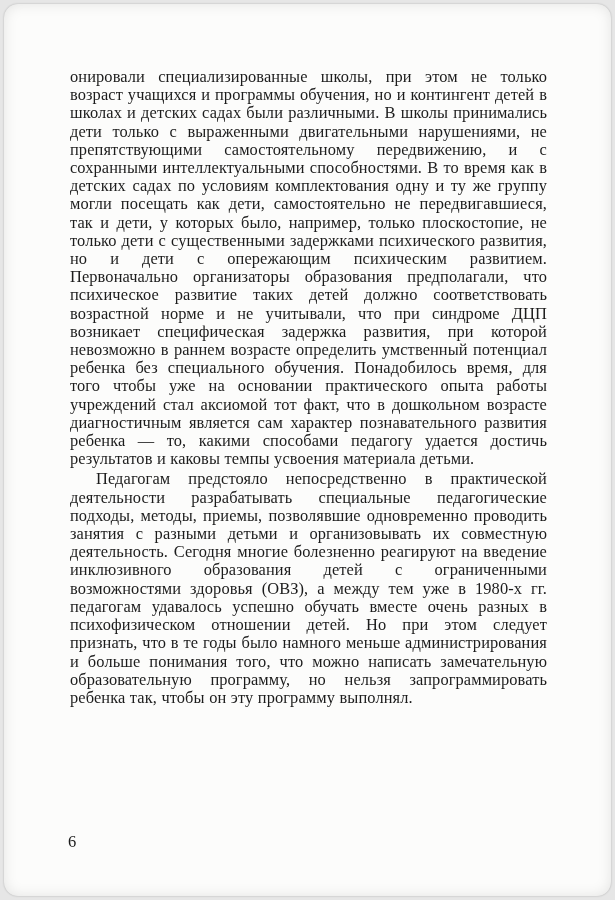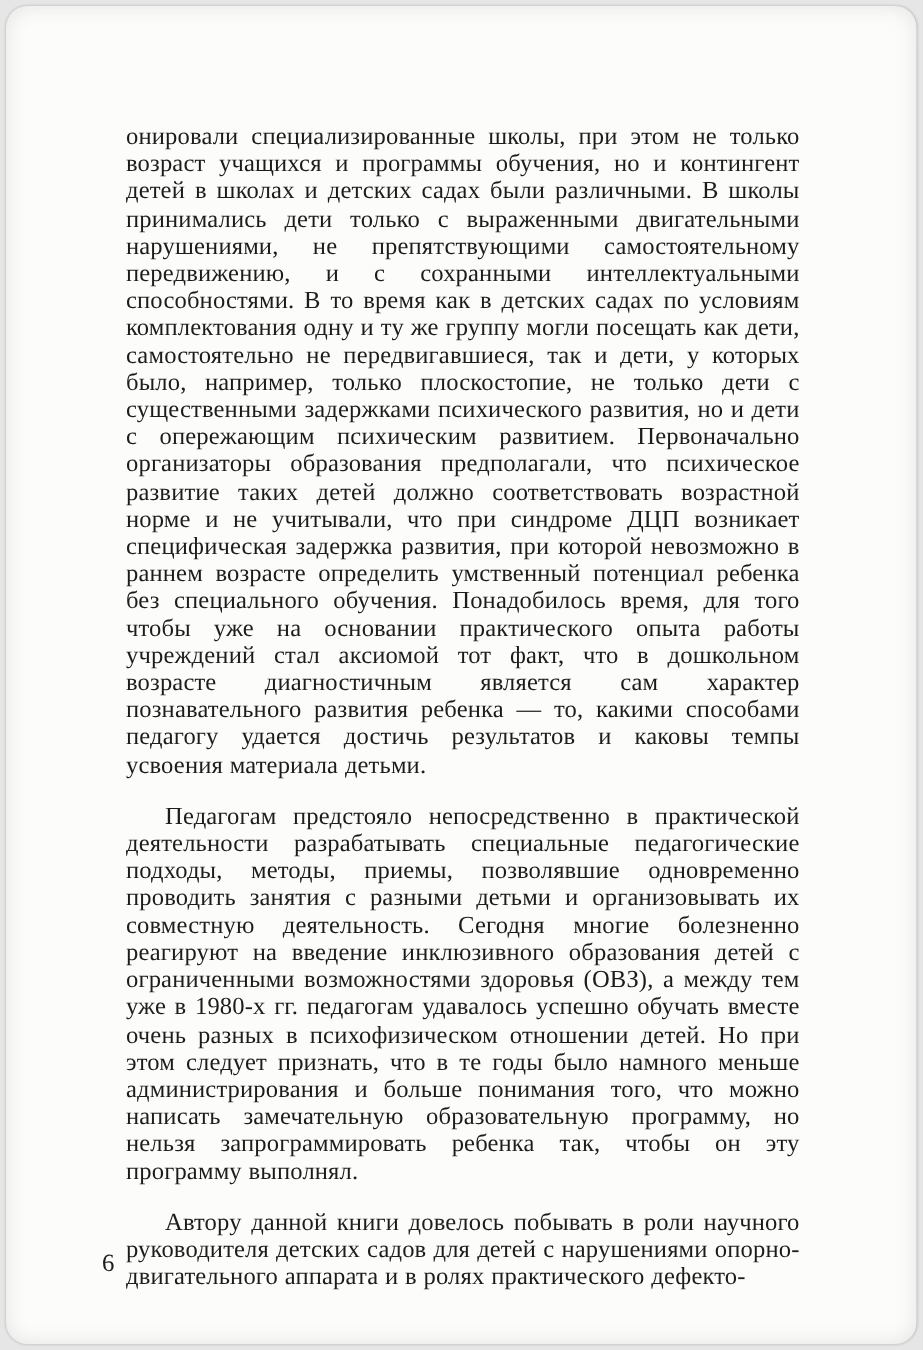--- a/index.html
+++ b/index.html
@@ -35,21 +35,21 @@
     color: #1c1c1c;
     font-size: 16.4px;
     line-height: 18.2px;
     text-align: justify;
     letter-spacing: 0.1px;
     hyphens: auto;
     -webkit-hyphens: auto;
     word-spacing: 0.3px;
   }
   .text-block p {
-    margin: 16px;
+    margin: 2px;
     padding: 0;
   }
   .text-block p.indent {
     text-indent: 26px;
     font-family: Liberation Serif, serif;
   }
   .page-number {
     position: absolute;
     left: 64px;
     bottom: 44px;
@@ -58,17 +58,16 @@
   }
 </style>
 </head>
 <body>
 
 <div class="page-wrap">
   <div class="book-page">
     <div class="text-block">
       <p>онировали специализированные школы, при этом не только возраст учащихся и программы обучения, но и контингент детей в школах и детских садах были различными. В школы принимались дети только с выраженными двигательными нарушениями, не препятствующими самостоятельному передвижению, и с сохранными интеллектуальными способностями. В то время как в детских садах по условиям комплектования одну и ту же группу могли посещать как дети, самостоятельно не передвигавшиеся, так и дети, у которых было, например, только плоскостопие, не только дети с существенными задержками психического развития, но и дети с опережающим психическим развитием. Первоначально организаторы образования предполагали, что психическое развитие таких детей должно соответствовать возрастной норме и не учитывали, что при синдроме ДЦП возникает специфическая задержка развития, при которой невозможно в раннем возрасте определить умственный потенциал ребенка без специального обучения. Понадобилось время, для того чтобы уже на основании практического опыта работы учреждений стал аксиомой тот факт, что в дошкольном возрасте диагностичным является сам характер познавательного развития ребенка — то, какими способами педагогу удается достичь результатов и каковы темпы усвоения материала детьми.</p>
       <p class="indent">Педагогам предстояло непосредственно в практической деятельности разрабатывать специальные педагогические подходы, методы, приемы, позволявшие одновременно проводить занятия с разными детьми и организовывать их совместную деятельность. Сегодня многие болезненно реагируют на введение инклюзивного образования детей с ограниченными возможностями здоровья (ОВЗ), а между тем уже в 1980-х гг. педагогам удавалось успешно обучать вместе очень разных в психофизическом отношении детей. Но при этом следует признать, что в те годы было намного меньше администрирования и больше понимания того, что можно написать замечательную образовательную программу, но нельзя запрограммировать ребенка так, чтобы он эту программу выполнял.</p>
-      <p class="indent">Автору данной книги довелось побывать в роли научного руководителя детских садов для детей с нарушениями опорно-двигательного аппарата и в ролях практического дефекто-</p>
     </div>
     <div class="page-number">6</div>
   </div>
 </div>
 
 </body></html>

